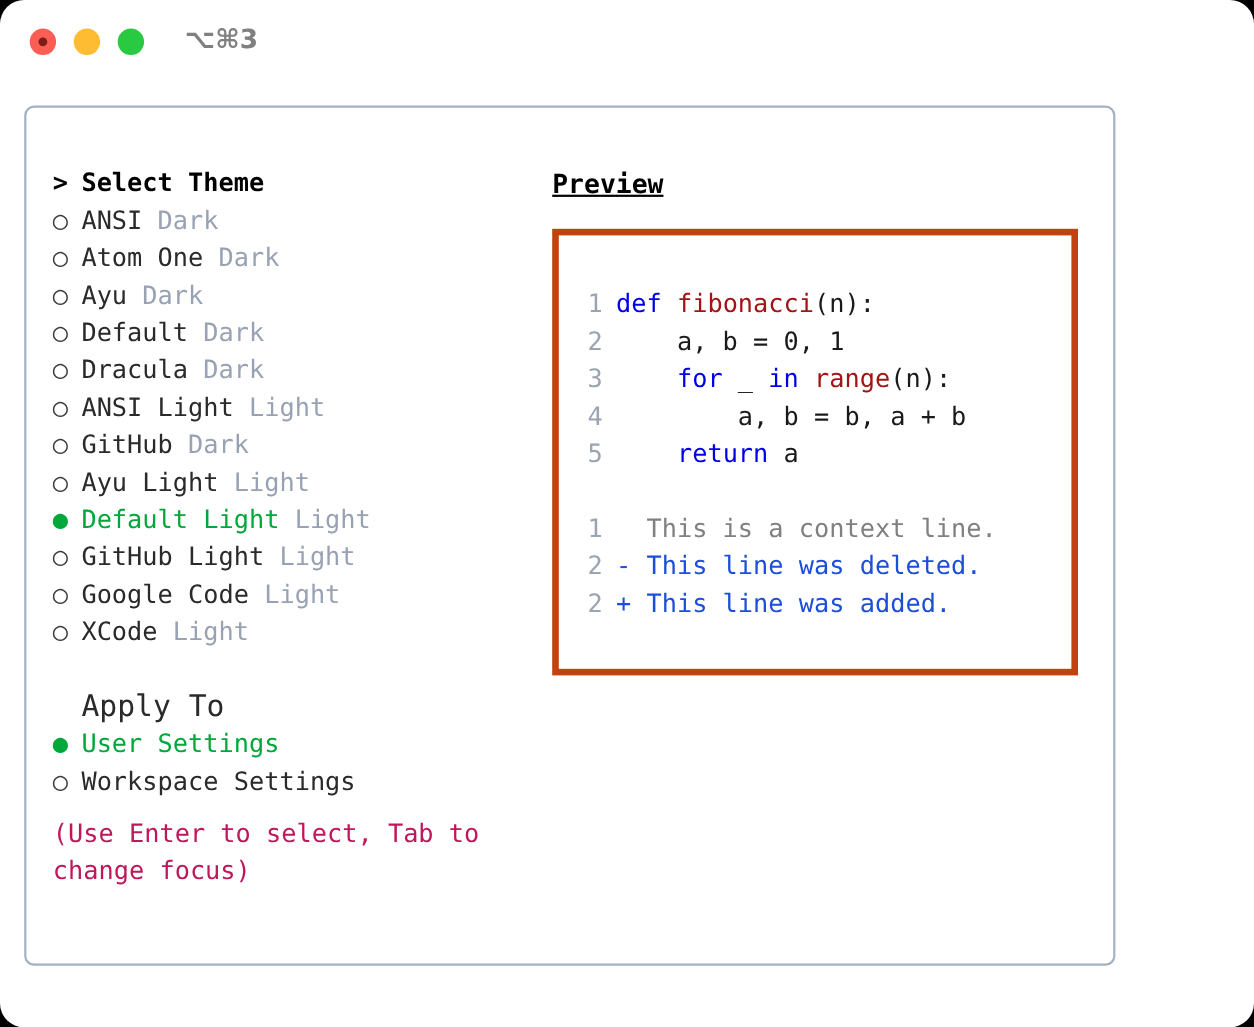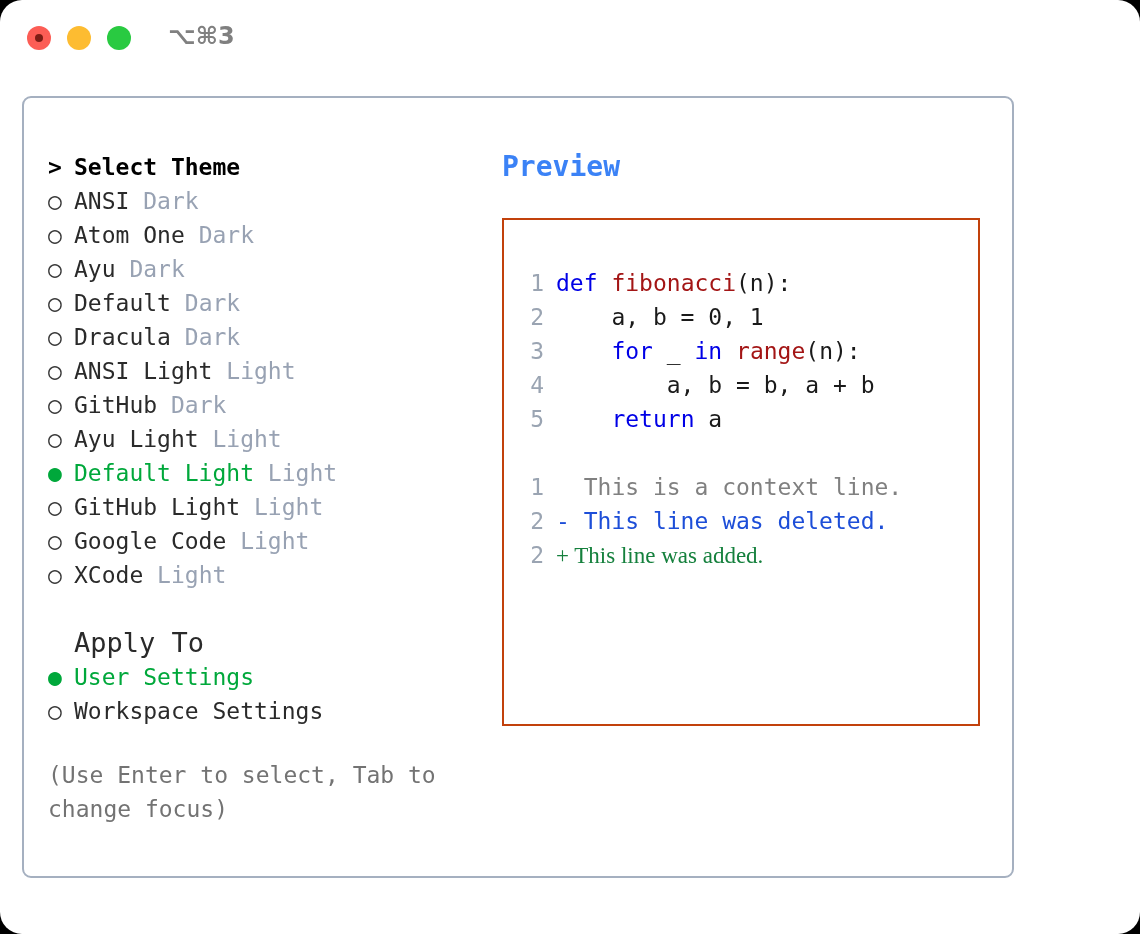--- a/index.html
+++ b/index.html
@@ -122,45 +122,46 @@
 
   .apply-title {
     height: 34px;
     line-height: 34px;
     font-size: 27px;
     color: #2a2a2a;
     padding-left: 26px;
   }
 
   .hint {
-    margin-top: 30px;
-    font-size: 23px;
-    line-height: 34px;
-    color: #737373;
+    margin-top: 13px;
+    font-size: 23px;
+    line-height: 34px;
+    color: #be185d;
     width: 400px;
   }
 
   
   .right-col {
     position: absolute;
     left: 478px;
     top: 52px;
     width: 490px;
   }
   .preview-title {
-    font-size: 28px;
+    font-size: 24px;
     font-weight: bold;
-    color: #3b82f6;
-    line-height: 34px;
+    color: #000000;
+    line-height: 34px;
+    text-decoration: underline;
   }
   .code-box {
-    margin-top: 34px;
+    margin-top: 24px;
     width: 478px;
-    height: 508px;
-    border: 2px solid #c2410c;
+    height: 406px;
+    border: 6px solid #c2410c;
     box-sizing: border-box;
     background: #ffffff;
     padding: 46px 0 0 18px;
   }
   .code-line {
     font-size: 23px;
     line-height: 34px;
     white-space: pre;
   }
   .ln {
@@ -168,21 +169,21 @@
     width: 22px;
     text-align: right;
     color: #9aa4b2;
     margin-right: 12px;
   }
   .kw  { color: #0000e6; }
   .fn  { color: #a31515; }
   .pl  { color: #1a1a1a; }
   .ctx { color: #808080; }
   .del { color: #1d4ed8; }
-  .add { color: #15803d; font-family: Liberation Serif, serif; }
+  .add { color: #1d4ed8; }
   .gap-line { height: 34px; }
 </style>
 </head>
 <body>
 
 <div class="window">
 
   <div class="titlebar">
     <div class="lights">
       <div class="light red"></div>

